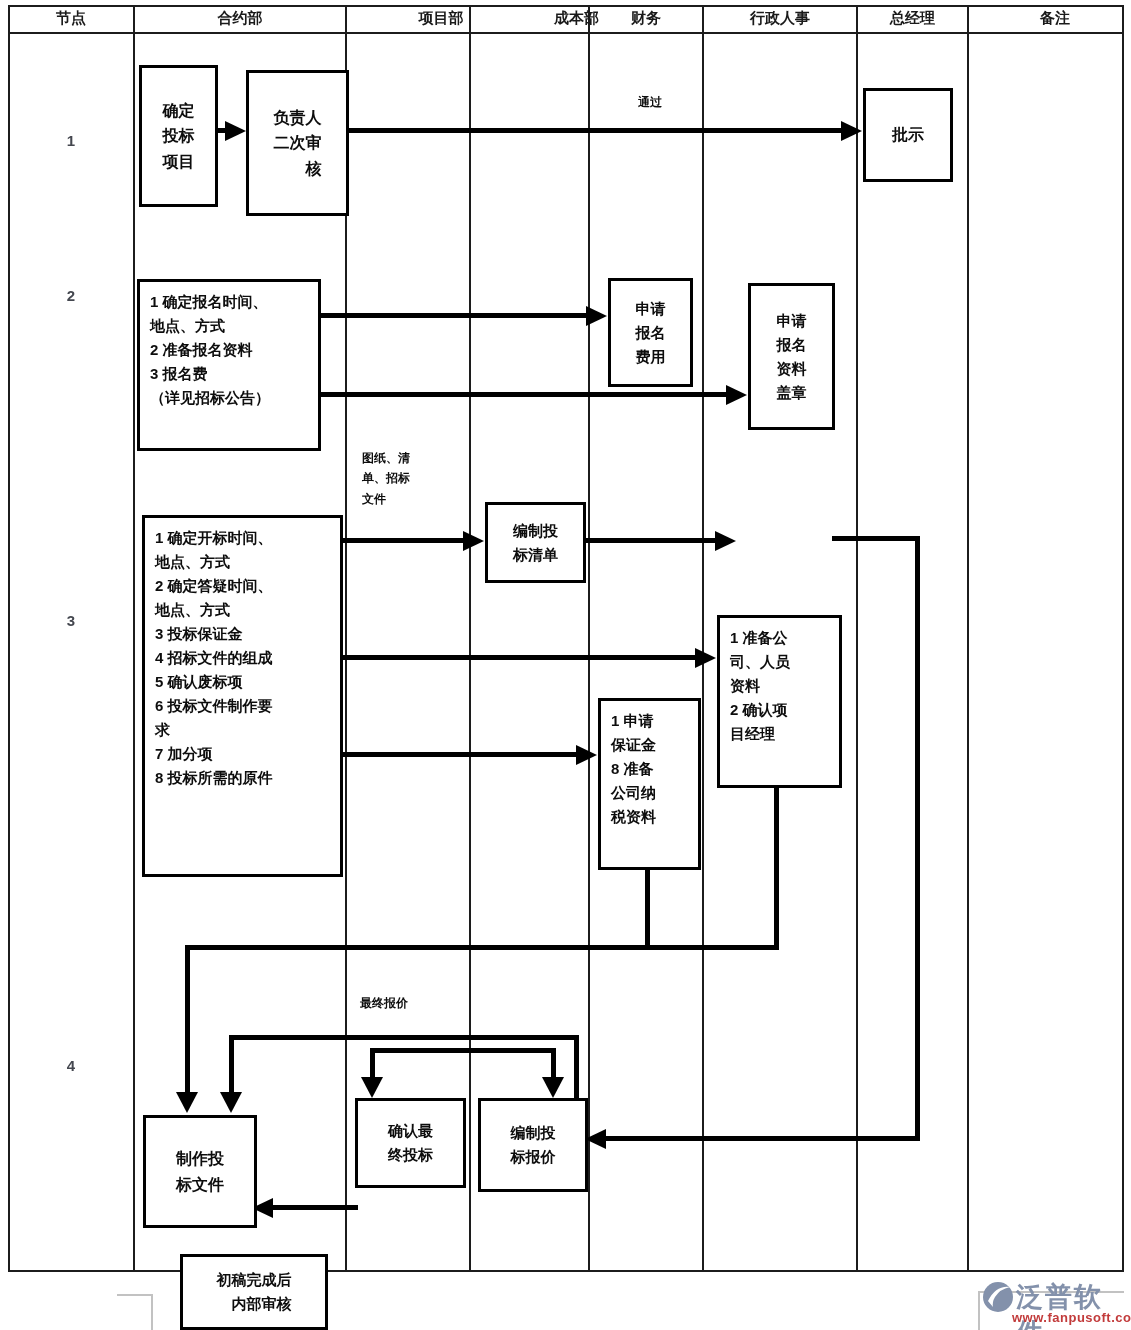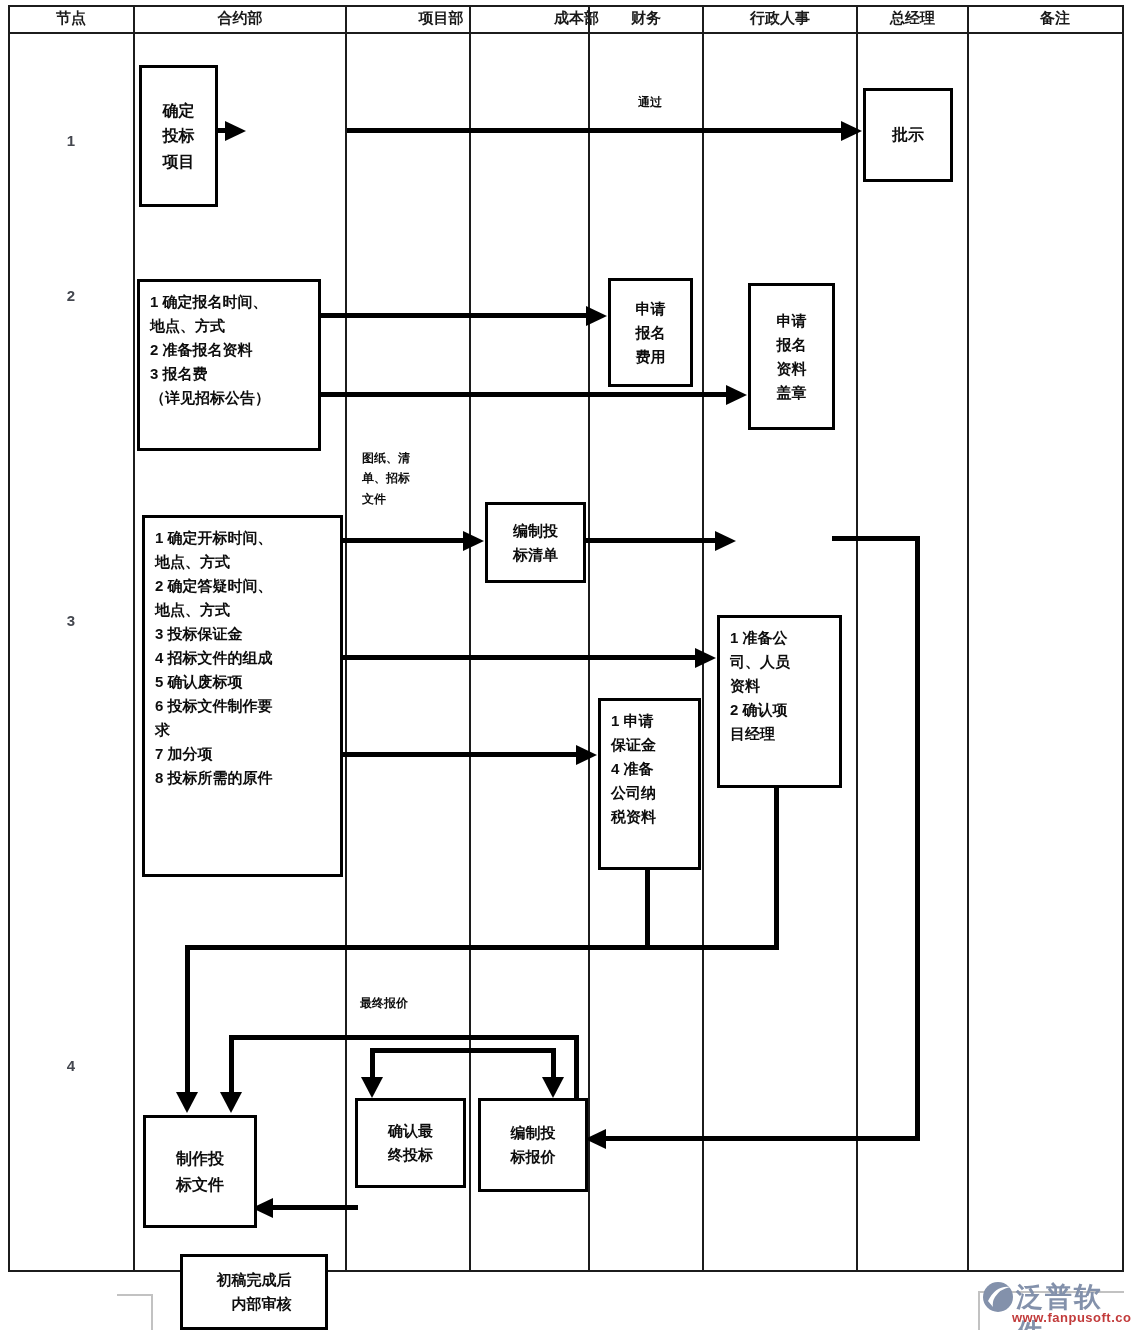--- a/index.html
+++ b/index.html
@@ -57,20 +57,23 @@
   <div class="nodeNum" style="left:8px;width:126px;top:132px;">1</div>
   <div class="nodeNum" style="left:8px;width:126px;top:287px;">2</div>
   <div class="nodeNum" style="left:8px;width:126px;top:612px;">3</div>
   <div class="nodeNum" style="left:8px;width:126px;top:1057px;">4</div>
 
   <div class="box" style="left:139px;top:65px;width:73px;height:136px;font-size:16px;">确定
 投标
 项目</div>
   <div class="hline" style="left:213px;top:128px;width:14px;height:5px;"></div>
   <div class="ah r" style="left:225px;top:121px;"></div>
+  <div class="box" style="left:246px;top:70px;width:97px;height:140px;font-size:16px;">负责人
+二次审
+核</div>
   <div class="hline" style="left:347px;top:128px;width:496px;height:5px;"></div>
   <div class="ah r" style="left:841px;top:121px;"></div>
   <div class="lbl" style="left:610px;top:92px;width:80px;text-align:center;">通过</div>
   <div class="box" style="left:863px;top:88px;width:84px;height:88px;font-size:16px;">批示</div>
 
   <div class="box la" style="left:137px;top:279px;width:162px;height:152px;">1 确定报名时间、
 地点、方式
 2 准备报名资料
 3 报名费
 （详见招标公告）</div>
@@ -118,21 +121,21 @@
   <div class="box la" style="left:717px;top:615px;width:103px;height:153px;">1 准备公
 司、人员
 资料
 2 确认项
 目经理</div>
 
   <div class="hline" style="left:337px;top:752px;width:241px;height:5px;"></div>
   <div class="ah r" style="left:576px;top:745px;"></div>
   <div class="box la" style="left:598px;top:698px;width:81px;height:152px;">1 申请
 保证金
-4 准备
+8 准备
 公司纳
 税资料</div>
 
   <div class="vline" style="left:645px;top:866px;width:5px;height:84px;"></div>
   <div class="vline" style="left:774px;top:784px;width:5px;height:166px;"></div>
   <div class="hline" style="left:185px;top:945px;width:594px;height:5px;"></div>
   <div class="vline" style="left:185px;top:945px;width:5px;height:147px;"></div>
   <div class="ah d" style="left:176px;top:1092px;"></div>
 
   <div class="lbl" style="left:360px;top:993px;width:110px;">最终报价</div>

